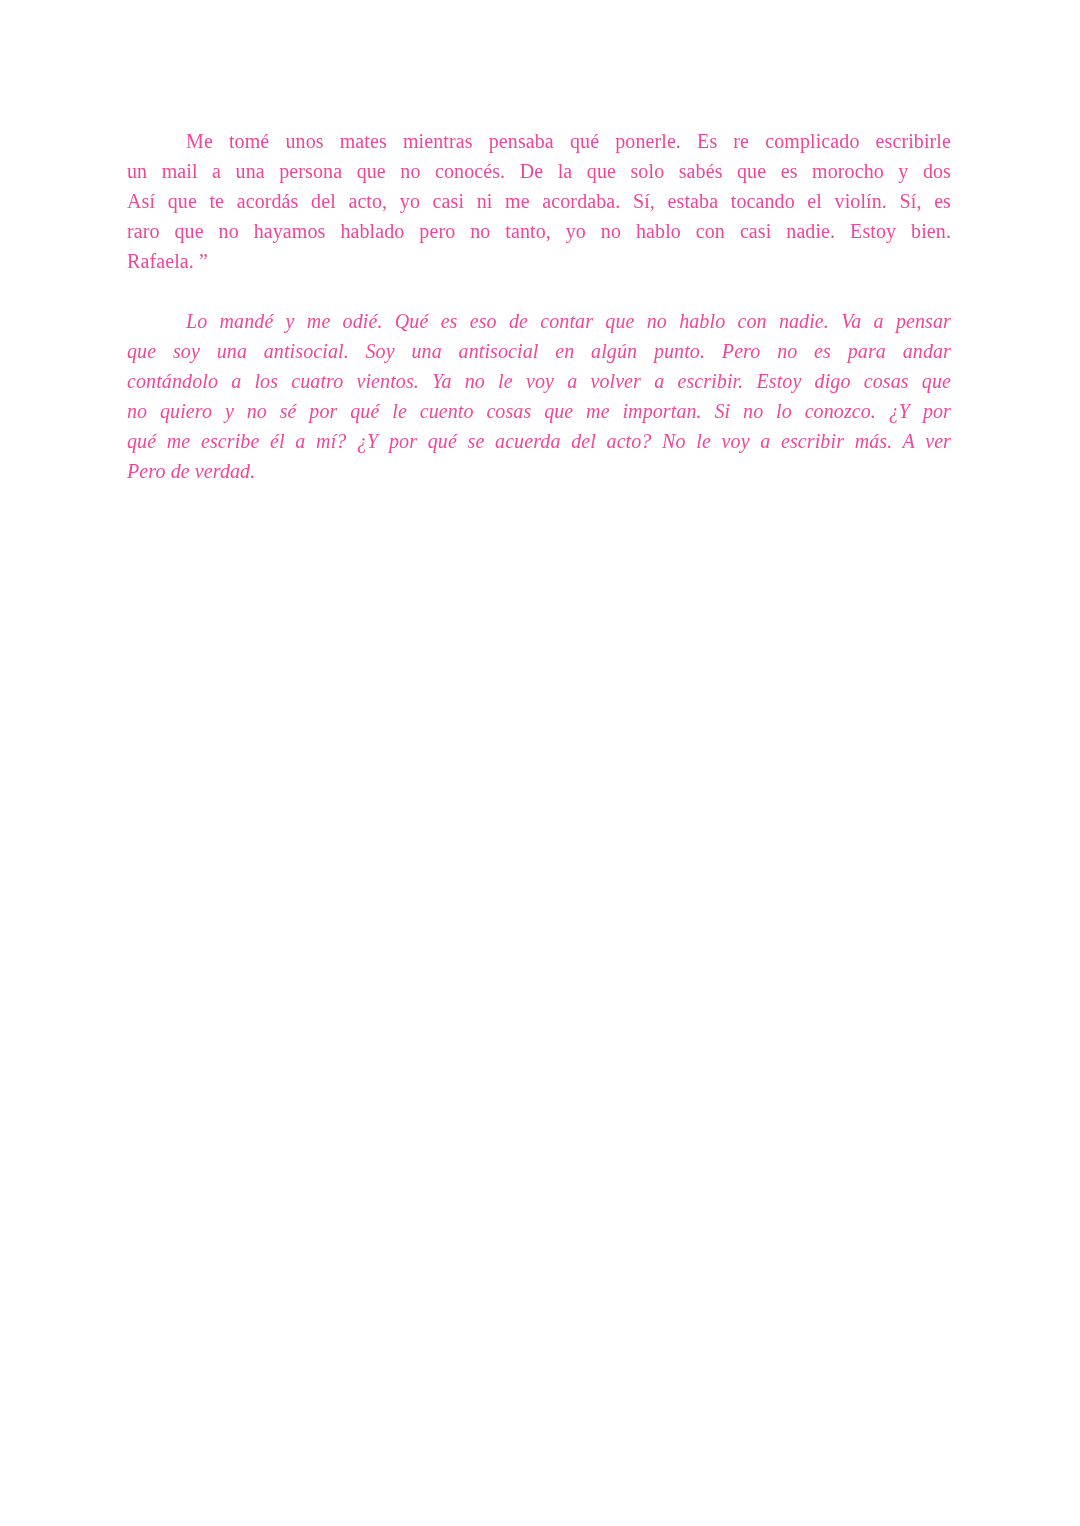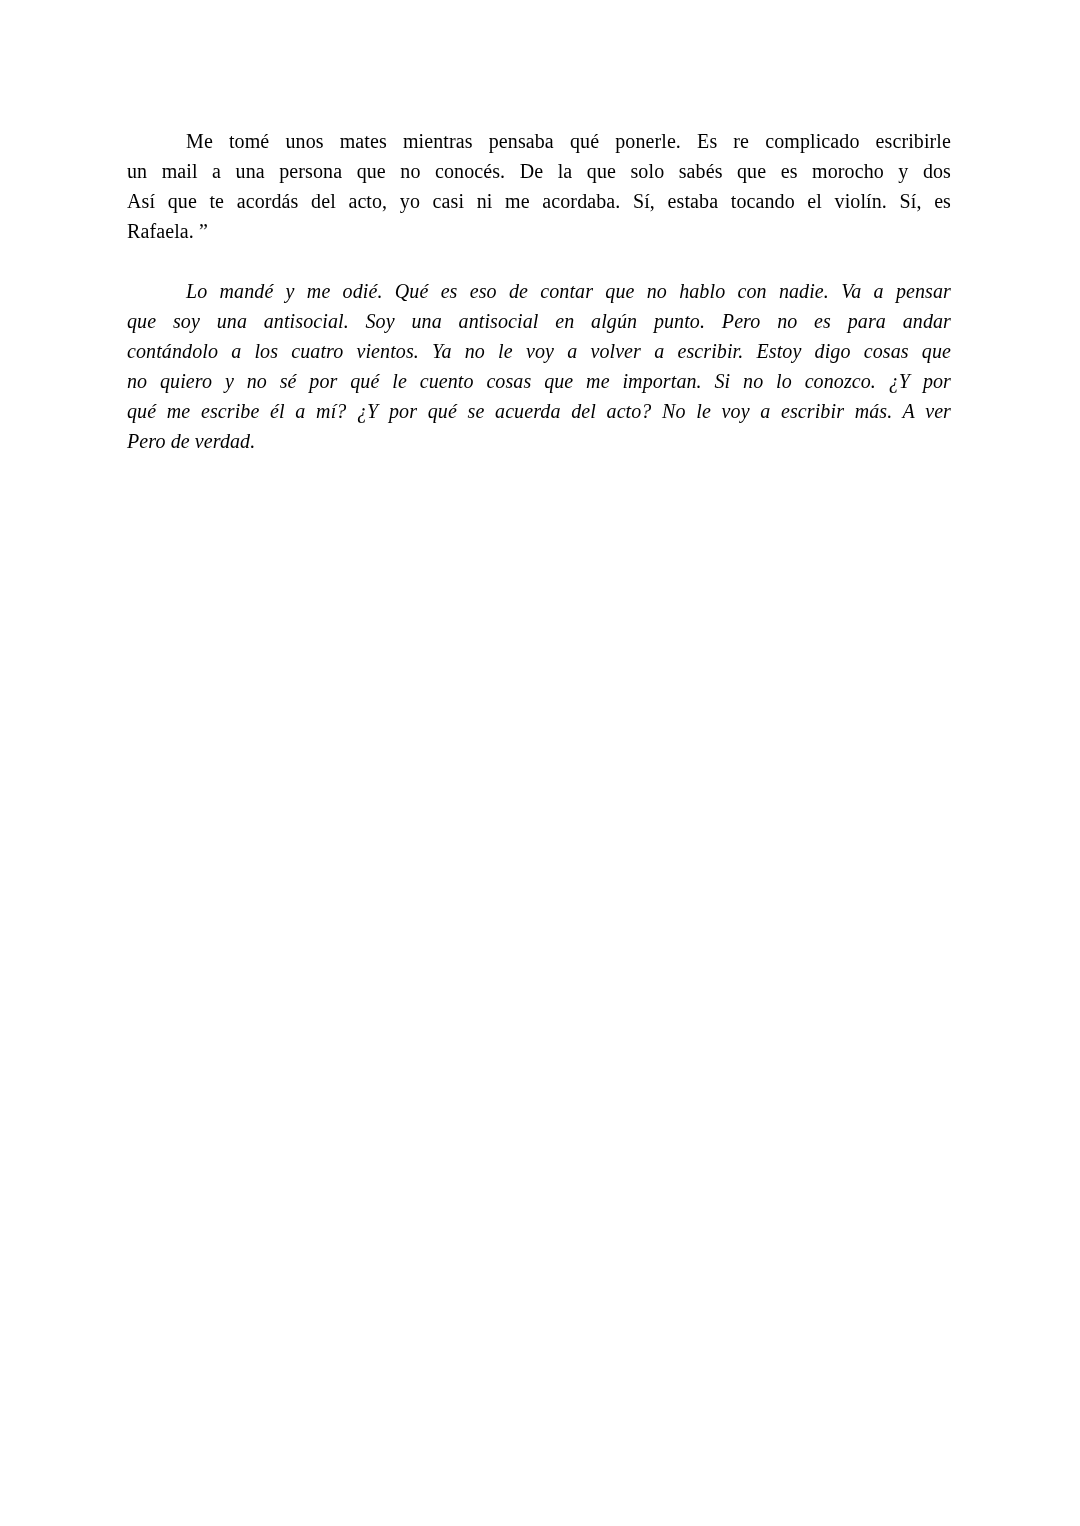--- a/index.html
+++ b/index.html
@@ -7,21 +7,21 @@
     padding: 0;
     background: #ffffff;
   }
   .page {
     position: relative;
     width: 1080px;
     height: 1526px;
     background: #ffffff;
     overflow: hidden;
     font-family: "Liberation Serif", "DejaVu Serif", serif;
-    color: #000000;
+    color: #ec4899;
   }
   .text-block {
     position: absolute;
     left: 127px;
     top: 126px;
     width: 824px;
   }
   .paragraph {
     margin: 0;
   }
@@ -48,20 +48,21 @@
 </head>
 <body>
 
 <div class="page">
   <div class="text-block">
 
     <div class="paragraph">
       <div class="line first">Me tomé unos mates mientras pensaba qué ponerle. Es re complicado escribirle</div>
       <div class="line">un mail a una persona que no conocés. De la que solo sabés que es morocho y dos</div>
       <div class="line">Así que te acordás del acto, yo casi ni me acordaba. Sí, estaba tocando el violín. Sí, es</div>
+      <div class="line">raro que no hayamos hablado pero no tanto, yo no hablo con casi nadie. Estoy bien.</div>
       <div class="line last">Rafaela. ”</div>
     </div>
 
     <div class="paragraph">
       <div class="line first">Lo mandé y me odié. Qué es eso de contar que no hablo con nadie. Va a pensar</div>
       <div class="line">que soy una antisocial. Soy una antisocial en algún punto. Pero no es para andar</div>
       <div class="line">contándolo a los cuatro vientos. Ya no le voy a volver a escribir. Estoy digo cosas que</div>
       <div class="line">no quiero y no sé por qué le cuento cosas que me importan. Si no lo conozco. ¿Y por</div>
       <div class="line">qué me escribe él a mí? ¿Y por qué se acuerda del acto? No le voy a escribir más. A ver</div>
       <div class="line last">Pero de verdad.</div>

